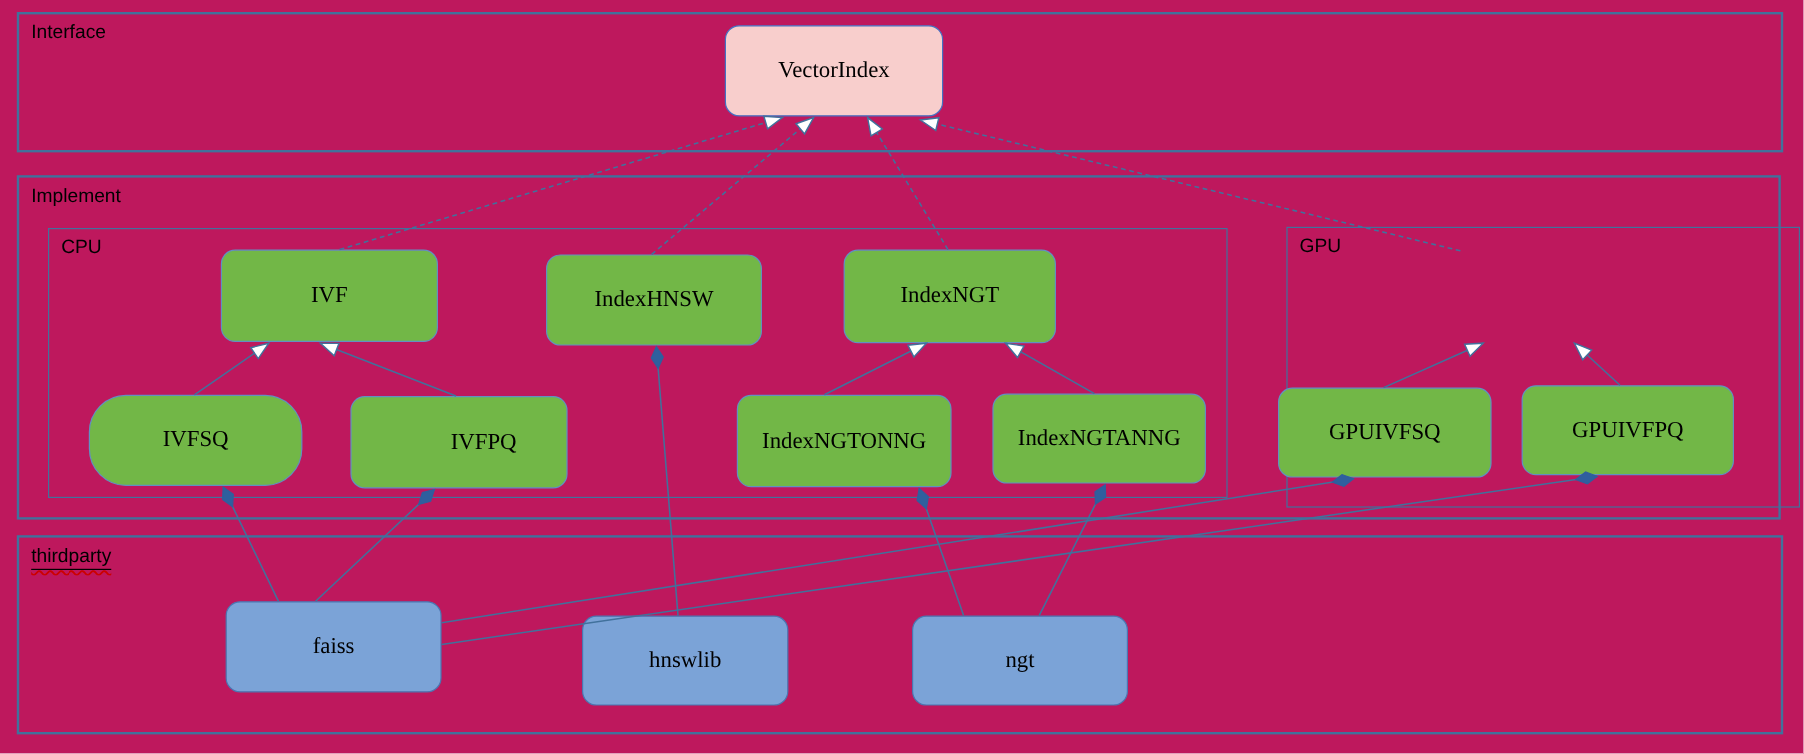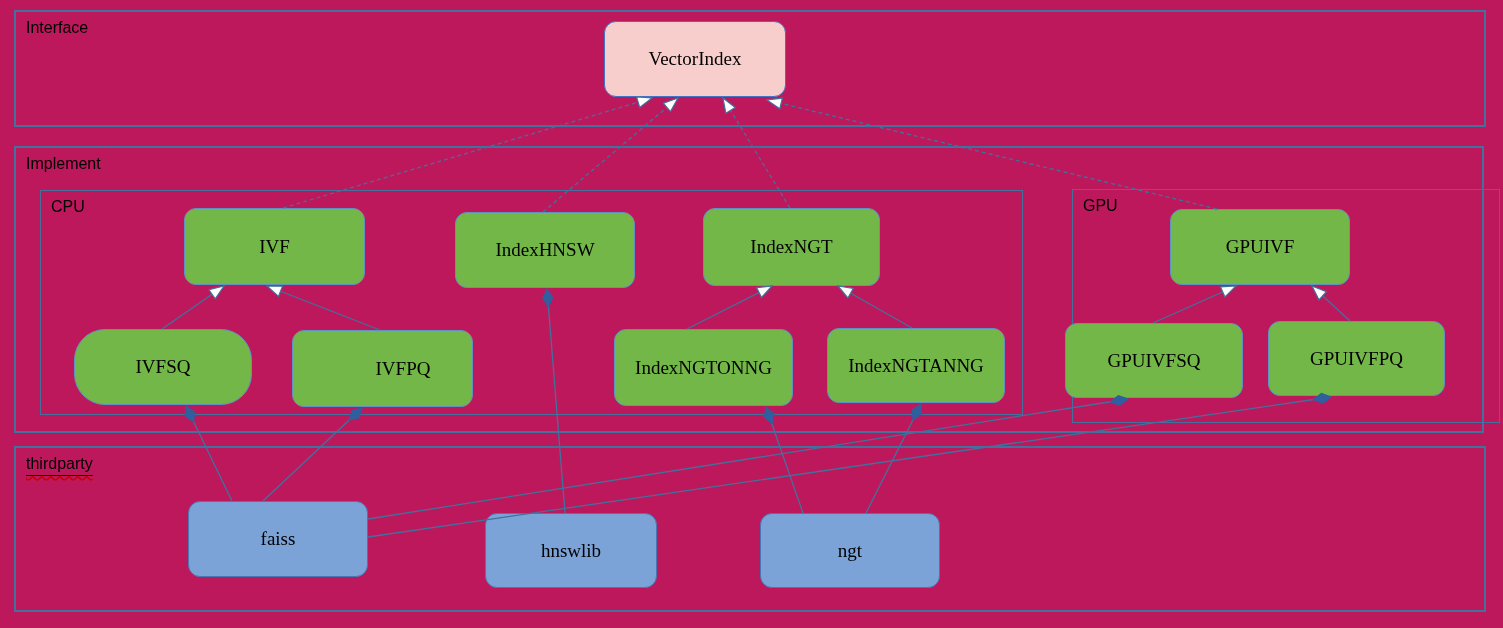--- a/index.html
+++ b/index.html
@@ -43,23 +43,20 @@
       <span>VectorIndex</span>
     </div>
     <div class="node implement" style="left: 184px; top: 208px; width: 181px; height: 77px;">
       <span>IVF</span>
     </div>
     <div class="node implement" style="left: 455px; top: 212px; width: 180px; height: 76px;">
       <span>IndexHNSW</span>
     </div>
     <div class="node implement" style="left: 703px; top: 208px; width: 177px; height: 78px;">
       <span>IndexNGT</span>
-    </div>
-    <div class="node implement" style="left: 1170px; top: 209px; width: 180px; height: 76px;">
-      <span>GPUIVF</span>
     </div>
     <div class="node implement" style="left: 74px; top: 329px; width: 178px; height: 76px; border-radius: 31px;">
       <span>IVFSQ</span>
     </div>
     <div class="node implement" style="left: 292px; top: 330px; width: 181px; height: 77px; padding-left: 41px;">
       <span>IVFPQ</span>
     </div>
     <div class="node implement" style="left: 614px; top: 329px; width: 179px; height: 77px;">
       <span>IndexNGTONNG</span>
     </div>

